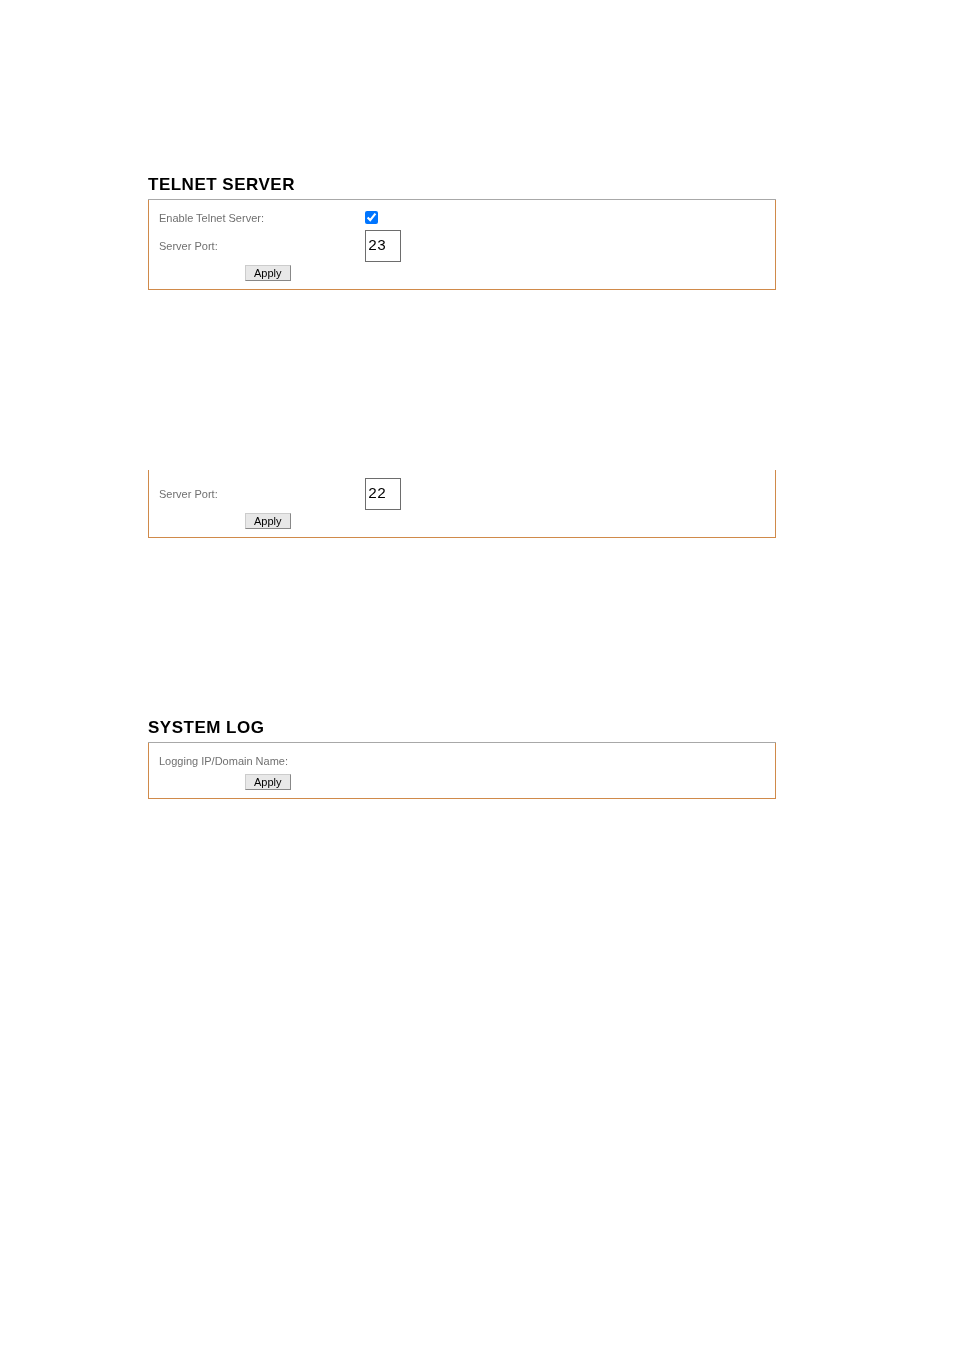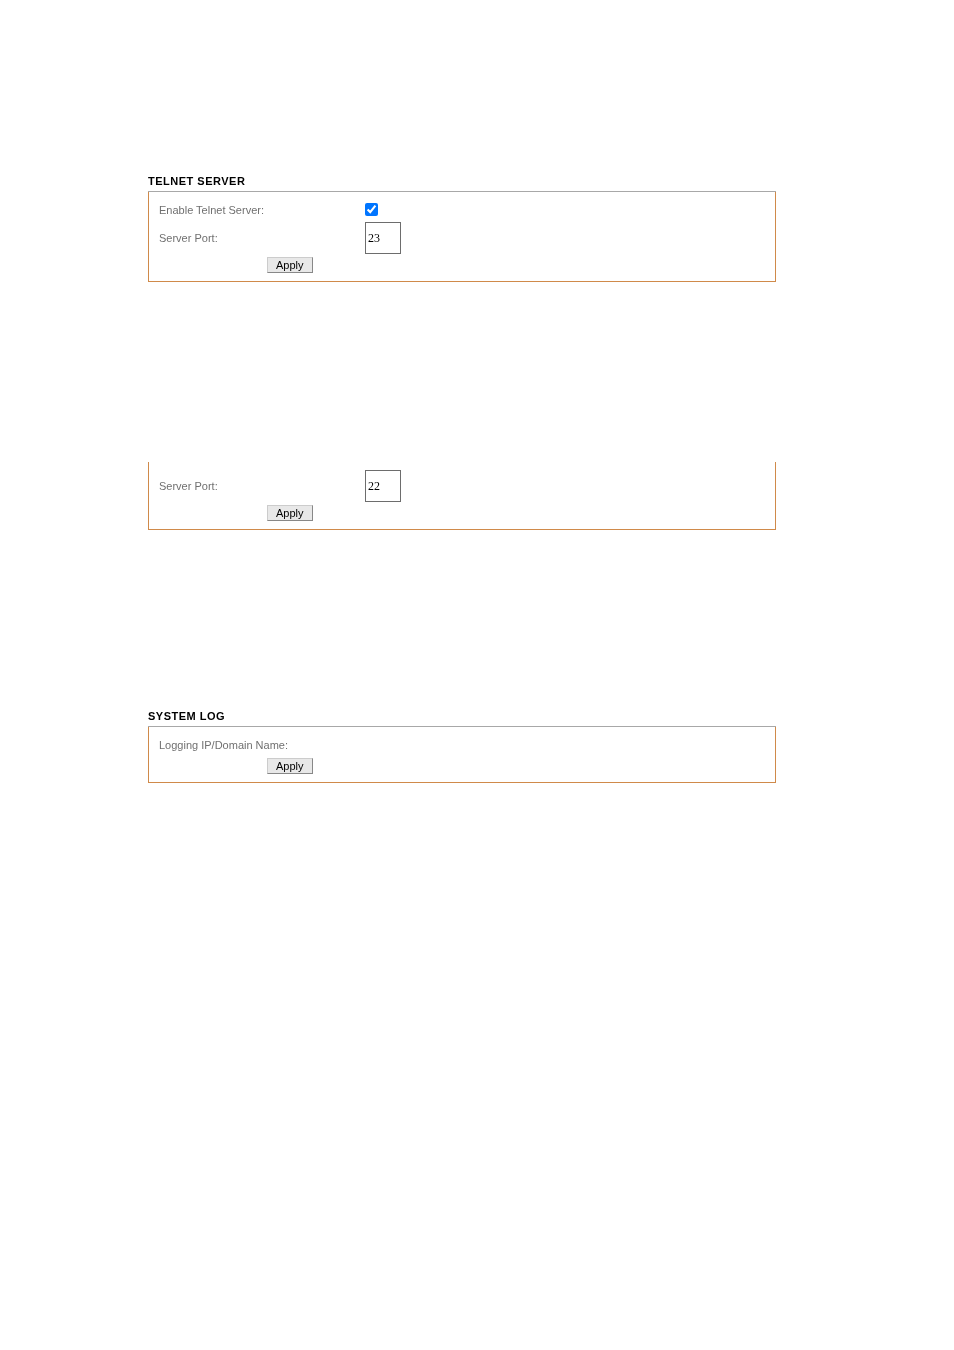--- a/index.html
+++ b/index.html
@@ -17,21 +17,21 @@
       padding-left: 148px;
       box-sizing: border-box;
     }
     .section {
       width: 628px;
       margin-bottom: 180px;
     }
     .section-title {
       font-weight: bold;
       color: #000000;
-      font-size: 11px;
+      font-size: 17px;
       letter-spacing: 0.5px;
       padding: 0 0 4px 0;
       border-bottom: 1px solid #a8a8a8;
     }
     .section-box {
       border: 1px solid #d08a4a;
       border-top: none;
       padding: 8px 10px 8px 10px;
       box-sizing: border-box;
     }
@@ -49,22 +49,22 @@
     }
     .control-col {
       flex: 1;
     }
     input[type="checkbox"] {
       margin: 0;
       width: 13px;
       height: 13px;
     }
     input[type="text"] {
-      font-family: Liberation Serif, serif;
-      font-size: 12px;
+      font-family: Liberation Mono, monospace;
+      font-size: 15px;
       padding: 8px 2px;
       border: 1px solid #6d6d6d;
       height: 14px;
       box-sizing: content-box;
     }
     .port-input {
       width: 30px;
     }
     .ip-input {
       width: 118px;
@@ -74,21 +74,21 @@
       font-size: 11px;
       padding: 1px 8px;
       background: #e8e8e8;
       border: 1px solid #888888;
       border-top-color: #cccccc;
       border-left-color: #cccccc;
       cursor: pointer;
       color: #000;
     }
     .btn-row {
-      margin-left: 108px;
+      margin-left: 86px;
       margin-top: 3px;
     }
   </style>
 </head>
 <body>
 
 <div class="page">
 
   <div class="section">
     <div class="section-title">TELNET SERVER</div>

